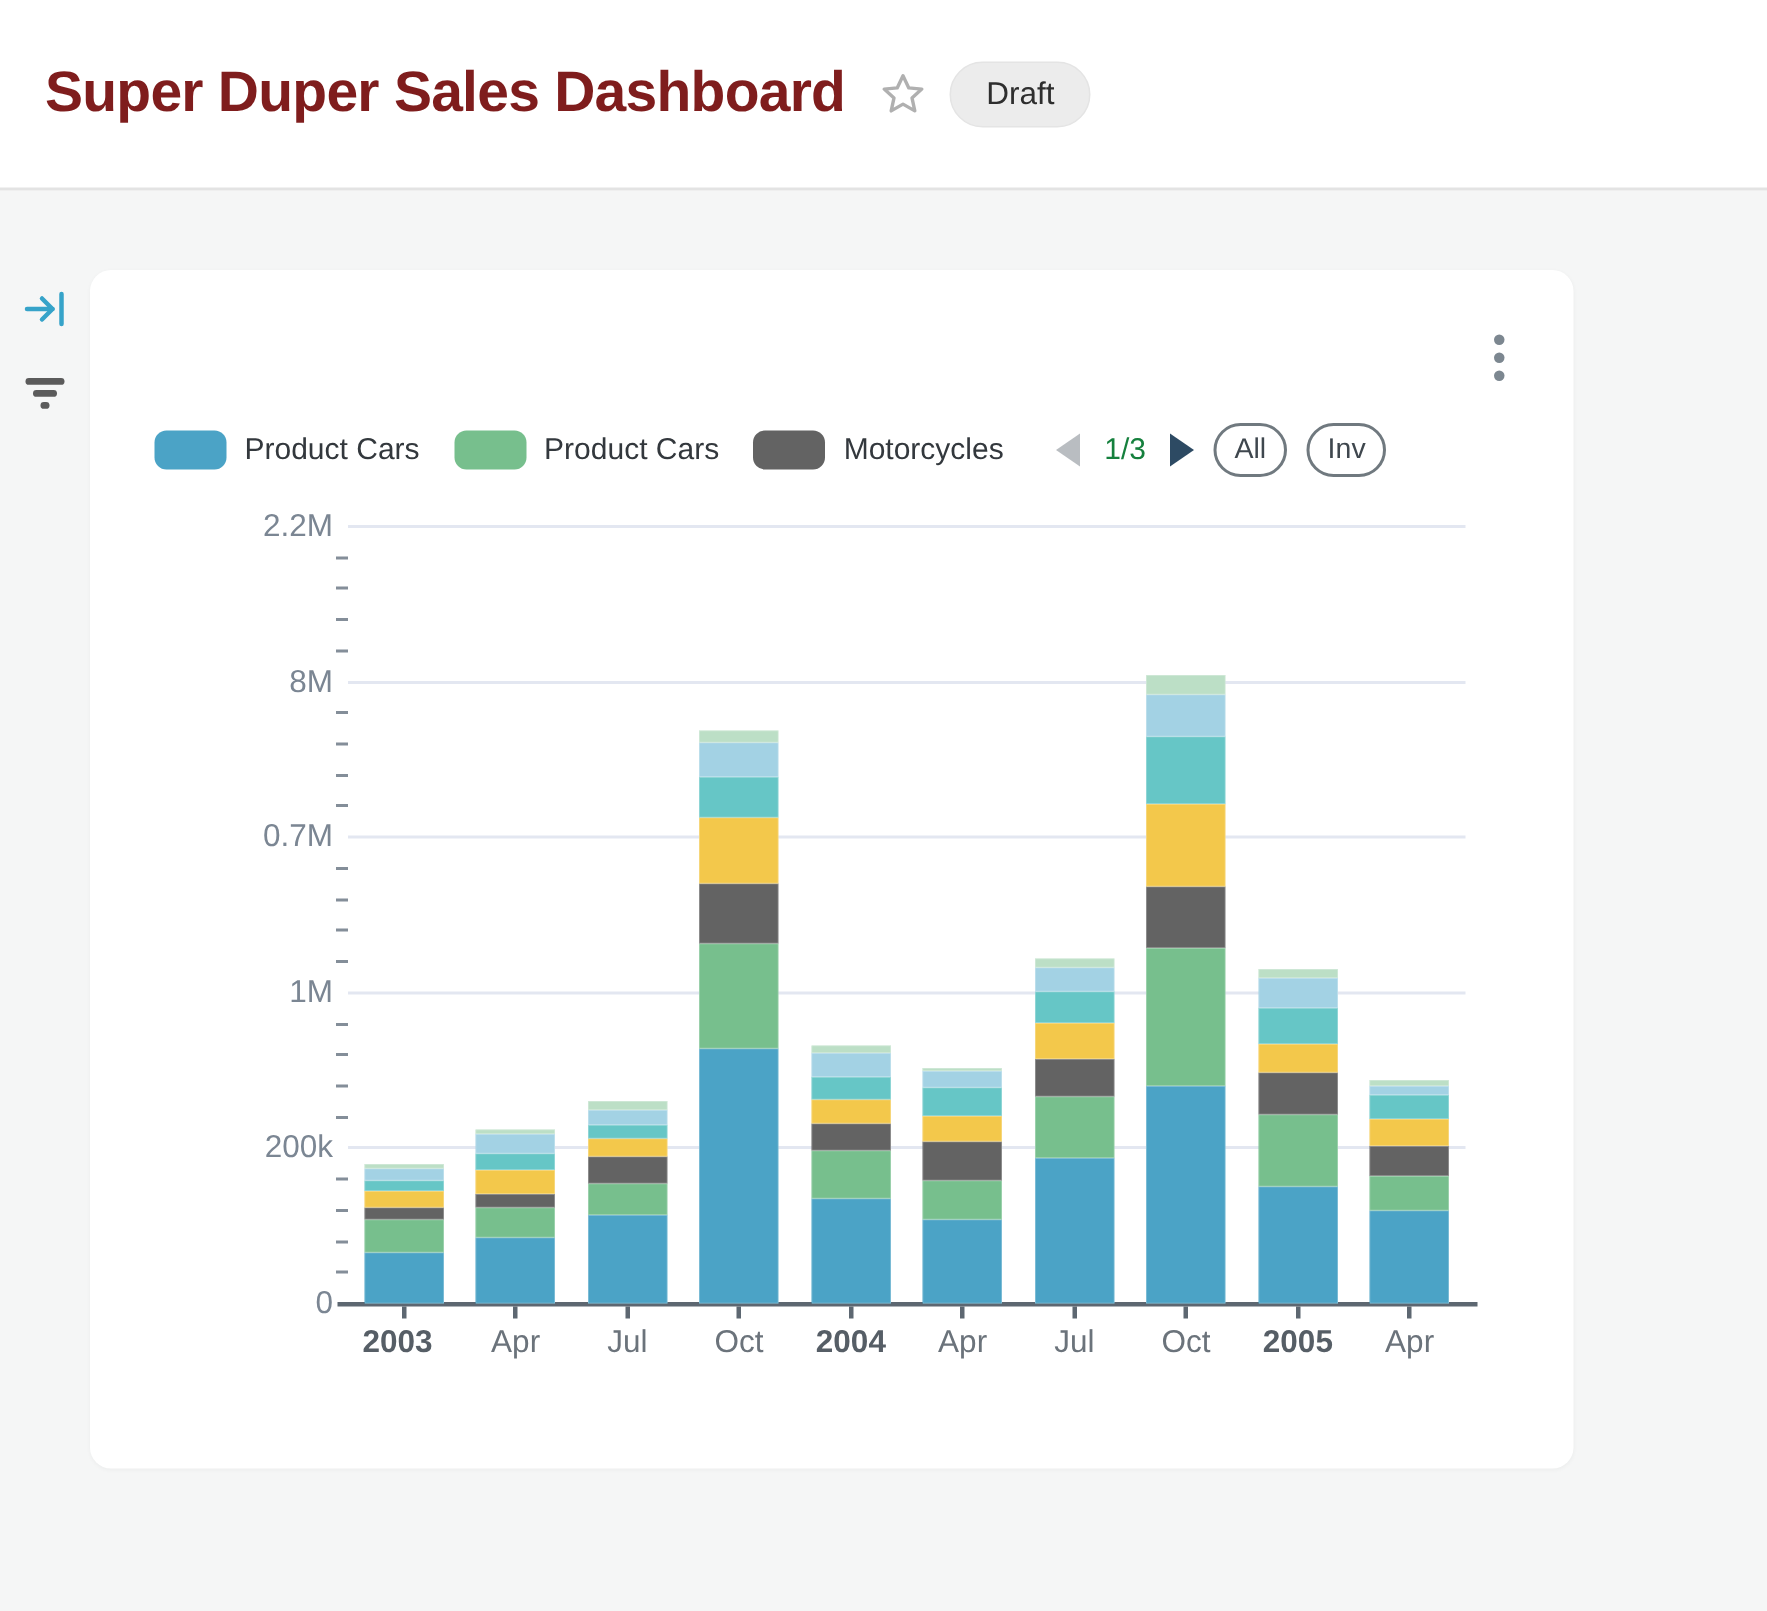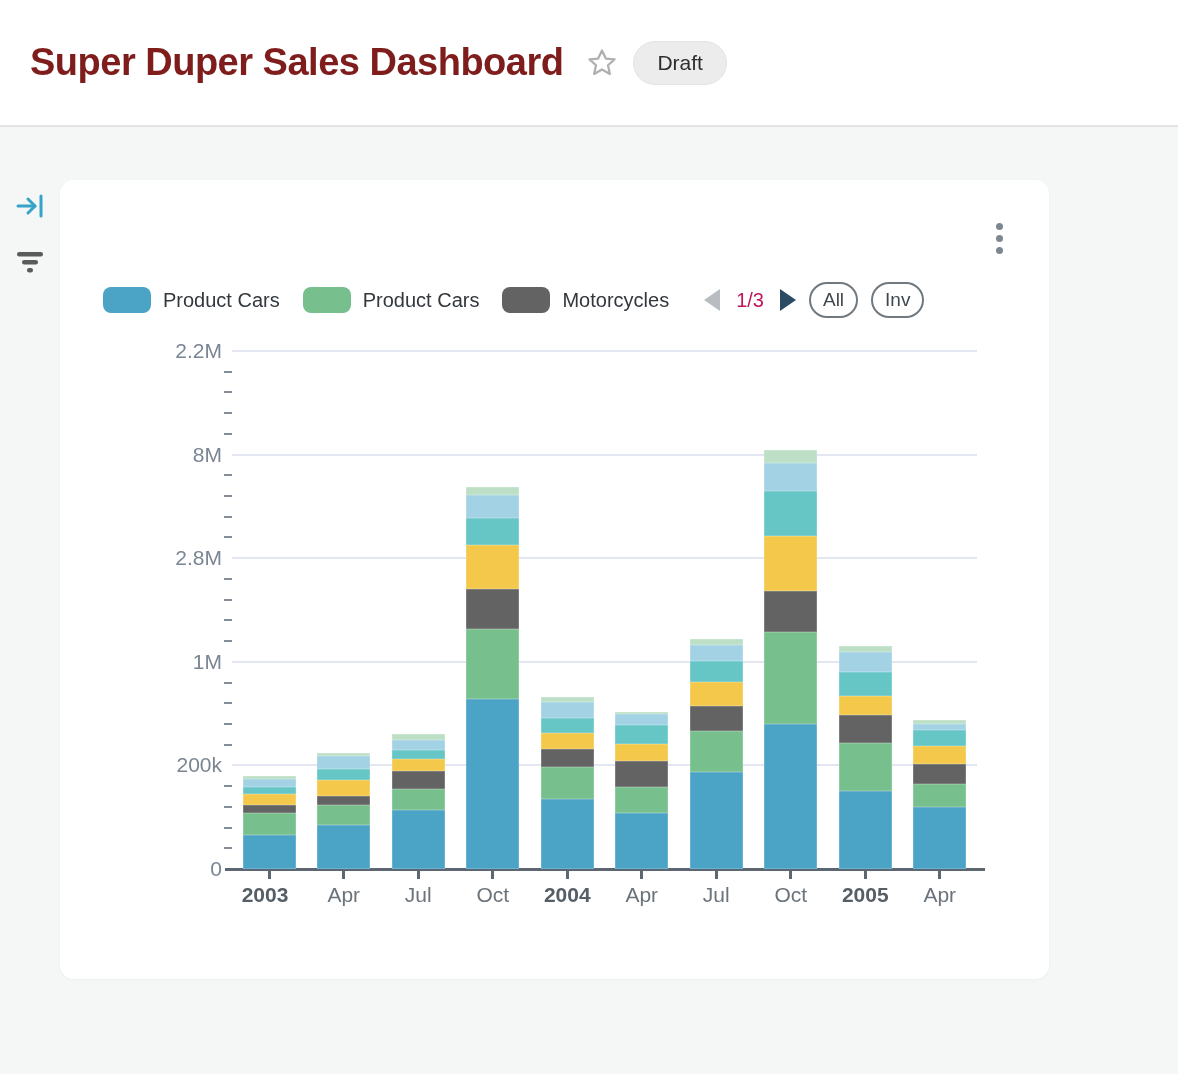--- a/index.html
+++ b/index.html
@@ -46,21 +46,21 @@
     position:absolute; left:43px; top:100px; right:40px; height:40px;
     display:flex; align-items:center;
   }
   .legend-item { display:flex; align-items:center; margin-right:23px; cursor:pointer; }
   .legend-swatch { width:48px; height:26px; border-radius:8px; margin-right:12px; }
   .legend-label { font-size:20px; color:#33383d; }
   .pager { display:flex; align-items:center; margin-left:12px; }
   .arrow { width:0; height:0; border-top:11px solid transparent; border-bottom:11px solid transparent; cursor:pointer; }
   .arrow-prev { border-right:16px solid #b9bdc1; }
   .arrow-next { border-left:16px solid #2d4a63; }
-  .pager-text { font-size:20px; color:#be185d; margin:0 16px; }
+  .pager-text { font-size:20px; color:#15803d; margin:0 16px; }
   .legend-btn {
     height:36px; padding:0 12px; margin-left:13px;
     border:2px solid #70797f; border-radius:999px; background:#ffffff;
     font-size:19px; color:#3f474e; font-family:inherit;
     display:flex; align-items:center; cursor:pointer;
   }
   
   .chart { position:absolute; left:0; top:0; width:989px; height:799px; }
   .gridline { position:absolute; height:2px; background:#e3e7f1; }
   .axis-x { position:absolute; background:#5d6771; }
@@ -131,21 +131,21 @@
     <button class="legend-btn">Inv</button>
   </div>
 
   <div class="chart" id="chart">
       <div class="ytick-label" style="left: 100px; top: 677px;">0</div>
       <div class="gridline" style="left: 172px; top: 584.4px; width: 745px; background: rgb(227, 231, 241);"></div>
       <div class="ytick-label" style="left: 100px; top: 573.4px;">200k</div>
       <div class="gridline" style="left: 172px; top: 480.8px; width: 745px; background: rgb(227, 231, 241);"></div>
       <div class="ytick-label" style="left: 100px; top: 469.8px;">1M</div>
       <div class="gridline" style="left: 172px; top: 377.2px; width: 745px; background: rgb(227, 231, 241);"></div>
-      <div class="ytick-label" style="left: 100px; top: 366.2px;">2.8M</div>
+      <div class="ytick-label" style="left: 100px; top: 366.2px;">0.7M</div>
       <div class="gridline" style="left: 172px; top: 273.6px; width: 745px; background: rgb(227, 231, 241);"></div>
       <div class="ytick-label" style="left: 100px; top: 262.6px;">8M</div>
       <div class="gridline" style="left: 172px; top: 170px; width: 745px; background: rgb(227, 231, 241);"></div>
       <div class="ytick-label" style="left: 100px; top: 159px;">2.2M</div>
       <div class="minor-tick" style="left: 164px; top: 667.28px;"></div>
       <div class="minor-tick" style="left: 164px; top: 646.56px;"></div>
       <div class="minor-tick" style="left: 164px; top: 625.84px;"></div>
       <div class="minor-tick" style="left: 164px; top: 605.12px;"></div>
       <div class="minor-tick" style="left: 164px; top: 563.68px;"></div>
       <div class="minor-tick" style="left: 164px; top: 542.96px;"></div>

